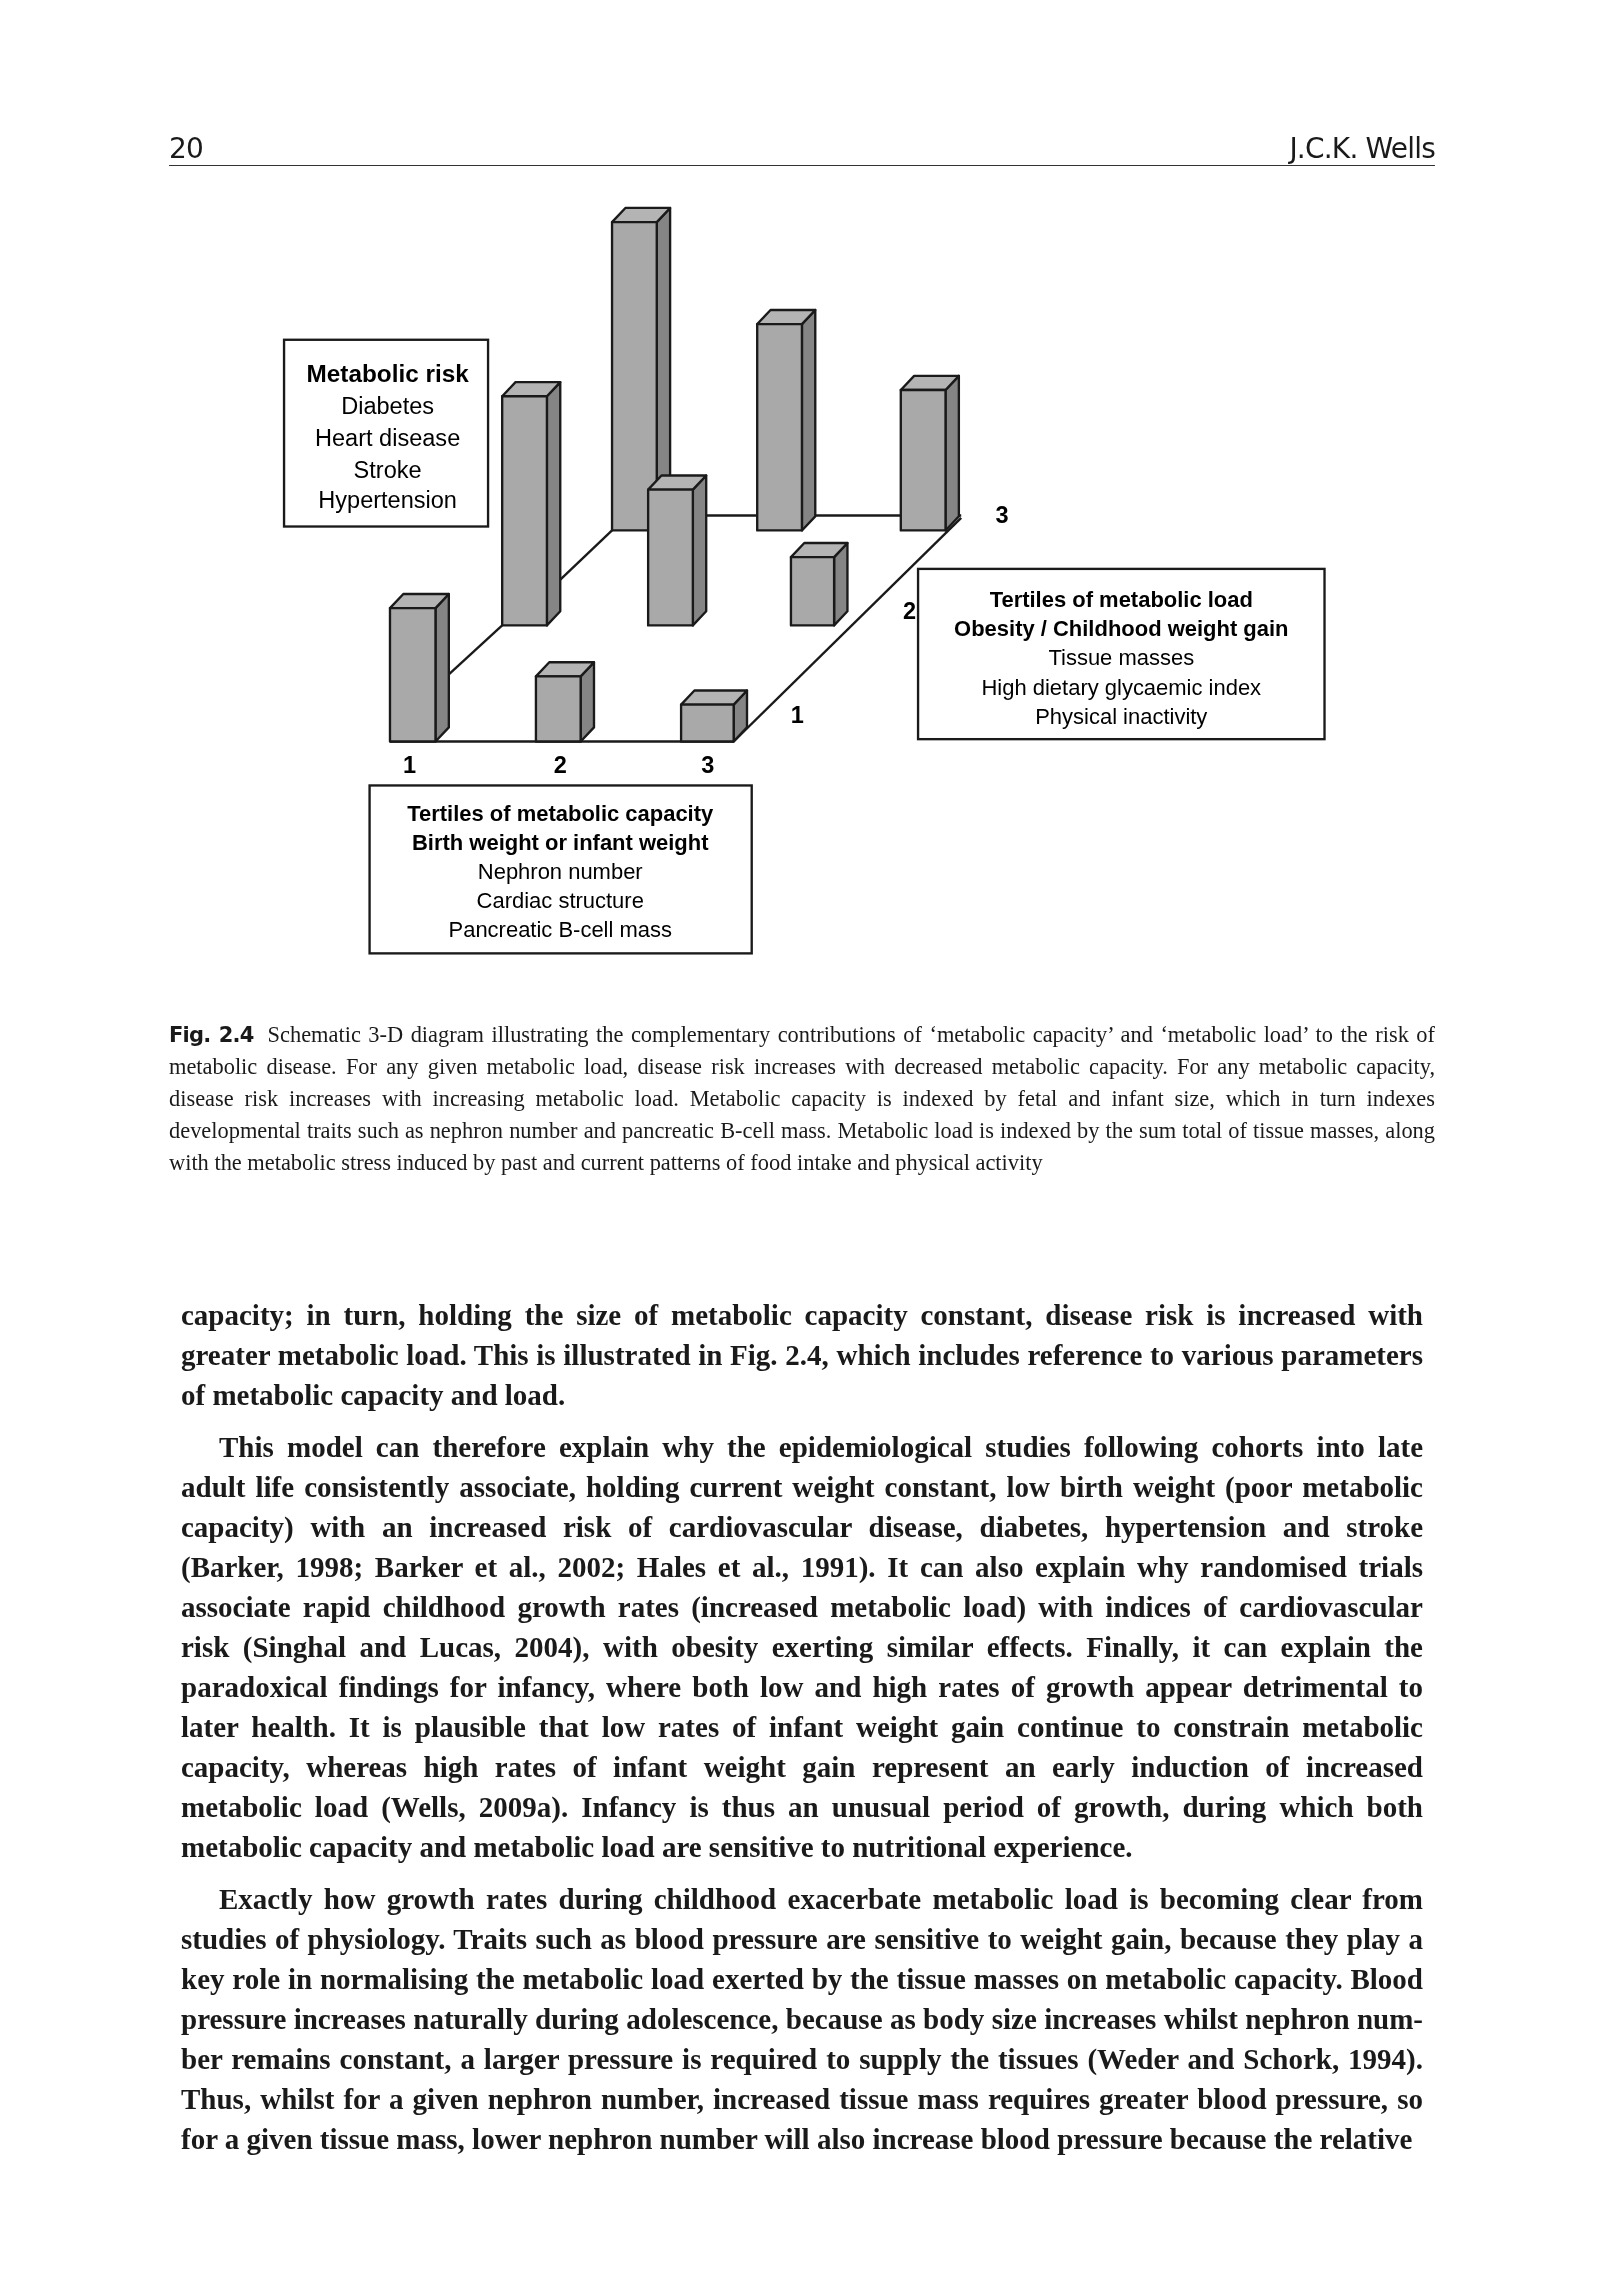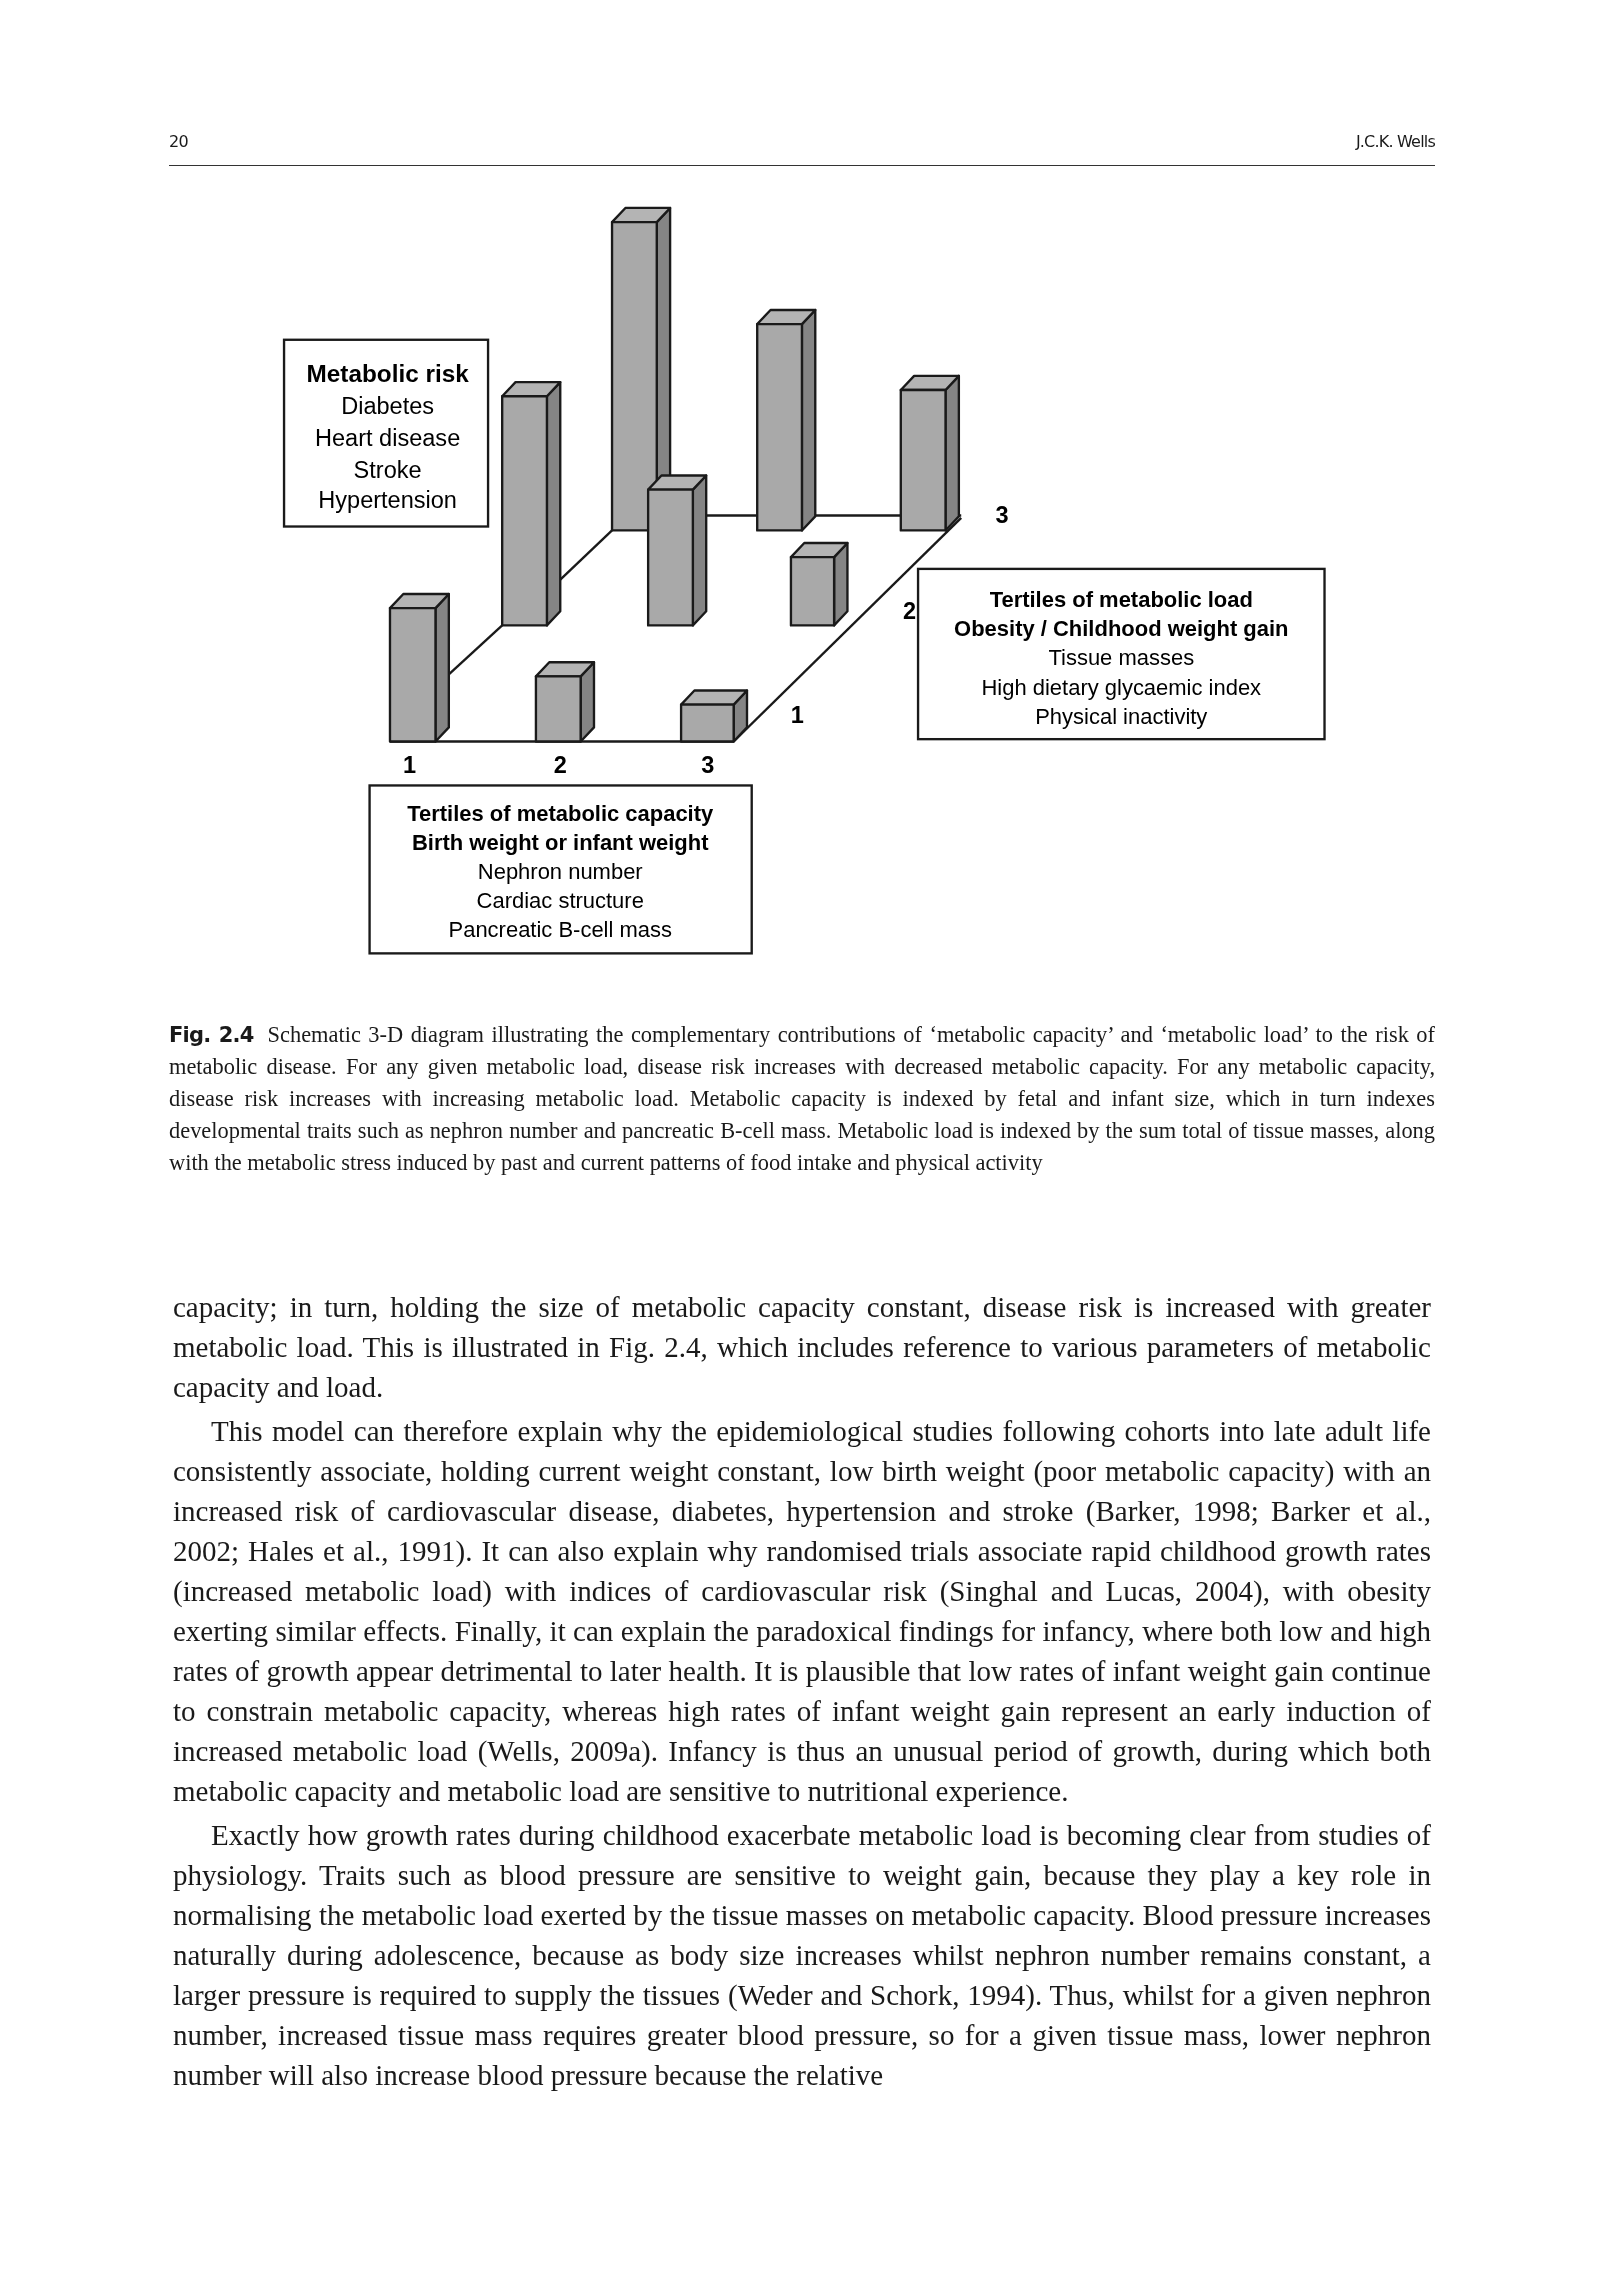--- a/index.html
+++ b/index.html
@@ -1,24 +1,24 @@
 <!DOCTYPE html>
 <html style="font-size:12.6px"><head>
 <meta charset="utf-8">
 <style>
   html, body { margin:0; padding:0; background:#ffffff; }
   body { width:1607px; height:2295px; position:relative; overflow:hidden; color:#1a1a1a; }
-  .running-head { position:absolute; left:169px; top:130px; width:1266px; height:35px; border-bottom:1.6px solid #333; font-family:"DejaVu Sans", sans-serif; font-size:16px; }
+  .running-head { position:absolute; left:169px; top:130px; width:1266px; height:35px; border-bottom:1.6px solid #333; font-family:"DejaVu Sans", sans-serif; font-size:28px; }
   .running-head .pg { position:absolute; left:0; top:1.6px; letter-spacing:-0.8px; }
   .running-head .author { position:absolute; right:0; top:1.6px; letter-spacing:-0.8px; }
   svg.figure { position:absolute; left:0; top:0; }
   .caption { position:absolute; left:169px; top:987px; width:1266px; font-family:"Liberation Serif", serif; font-size:22.4px; line-height:32px; text-align:justify; text-align-last:left;margin-top:32px; }
   .caption .fig-label { font-family:"DejaVu Sans", sans-serif; font-weight:bold; font-size:21px; margin-right:14px; letter-spacing:-0.8px; }
   .body-text { position:absolute; left:169px; top:1283px; width:1266px; font-family:"Liberation Serif", serif; font-size:29px; line-height:40px; text-align:justify; }
-  .body-text p { margin:4px; }
+  .body-text p { margin:12px;font-weight:bold; }
   .body-text p.first { text-indent:0; }
   .body-text p.indent { text-indent:38px; }
   .box-text { font-family:"Liberation Sans", sans-serif; }
 </style>
 </head>
 <body>
 
 <div class="running-head">
   <span class="pg">20</span>
   <span class="author">J.C.K. Wells</span>

